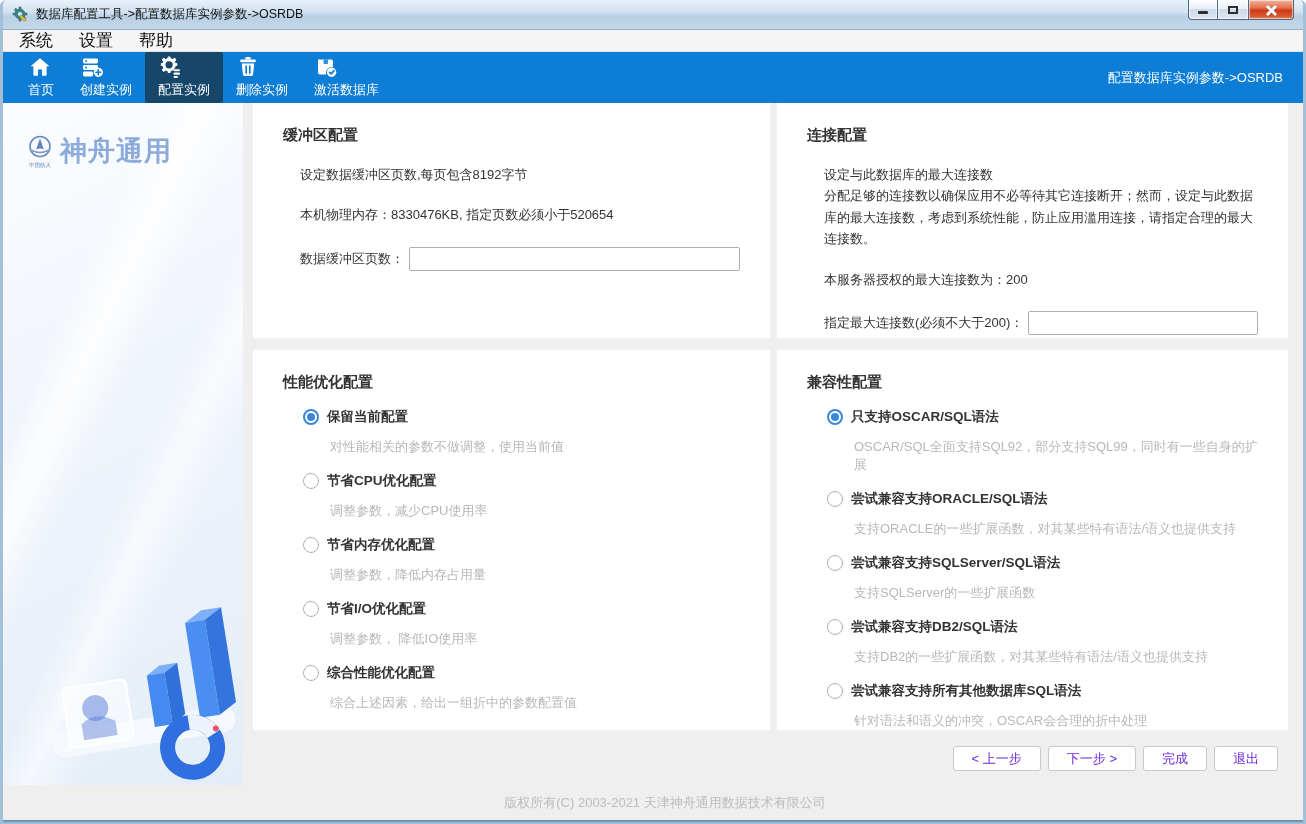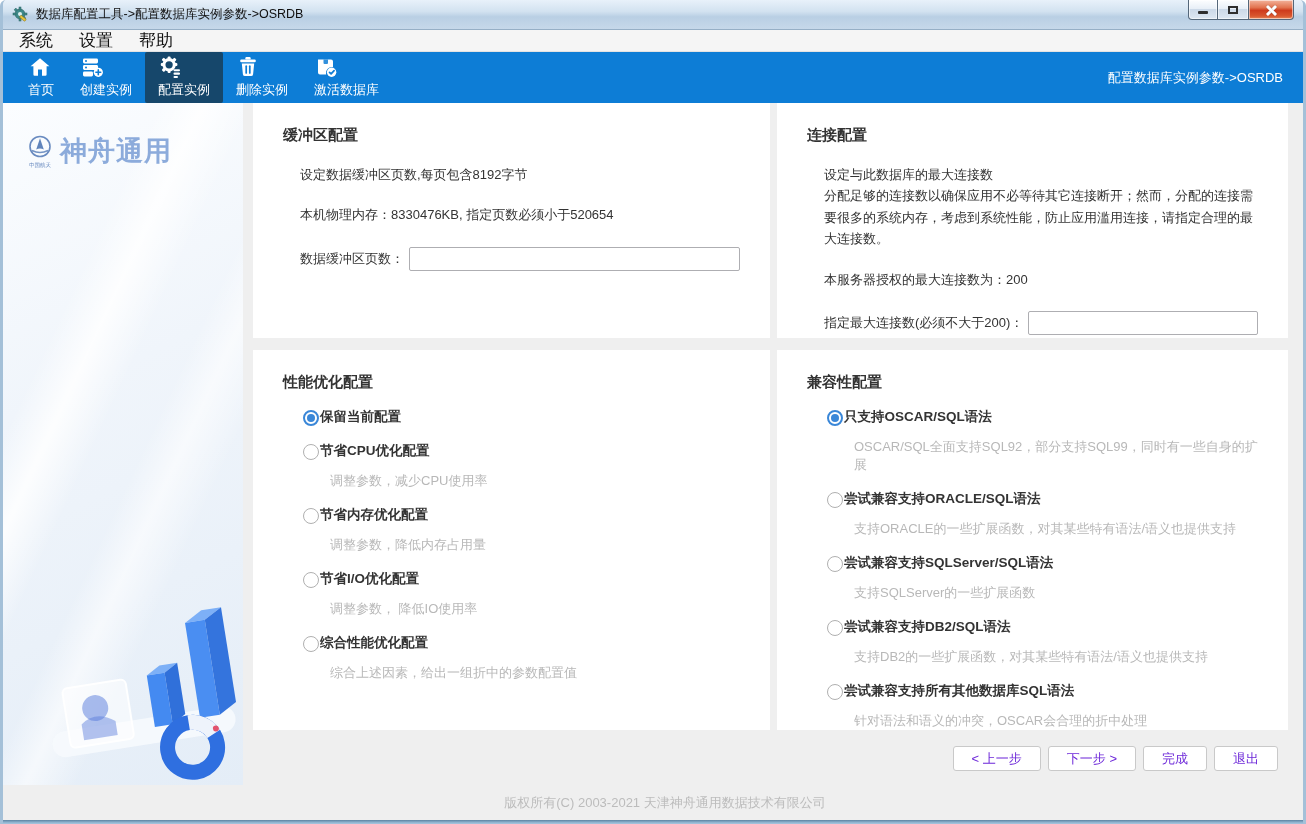--- a/index.html
+++ b/index.html
@@ -58,21 +58,21 @@
   
   .main { flex:1; position:relative; overflow:hidden; }
   .panels { display:grid; grid-template-columns:517px 1fr; grid-template-rows:235px 380px; gap:12px 7px; margin:0 15px 0 10px; }
   .panel { background:#fff; padding:23px 30px; overflow:hidden; }
   .panel-title { font-size:15px; font-weight:bold; color:#333; }
   .panel-text { font-size:13px; color:#333; line-height:1.65; margin:19px 0 0 17px; }
   .input-row { display:flex; align-items:center; margin:21px 0 0 17px; }
   .input-label { font-size:13px; color:#333; white-space:nowrap; margin-right:5px; }
   .text-input { flex:1; height:24px; border:1px solid #aeaeb2; border-radius:2px; padding:0 6px; font-size:13px; font-family:inherit; outline:none; background:#fff; }
 
-  .option { display:flex; align-items:flex-end; gap:1px; margin:16px 0 0 6px; cursor:pointer;padding-left:14px; }
+  .option { display:flex; align-items:center; gap:8px; margin:16px 0 0 6px; cursor:pointer;padding-left:14px; }
   .radio { width:16px; height:16px; border-radius:50%; border:1px solid #b0b0b0; background:#fff; flex:0 0 16px; position:relative; }
   .radio.checked { border:2px solid #3a87d8; }
   .radio.checked::after { content:""; position:absolute; inset:2px; border-radius:50%; background:#3a87d8; }
   .option-label { font-size:13.5px; font-weight:bold; color:#333; }
   .option-desc { font-size:13px; color:#b8b8b8; margin:12px 0 0 47px; }
 
   .actions { display:flex; justify-content:flex-end; gap:7px; margin:16px 25px 0 0; }
   .btn { height:25px; padding:0 18px; background:#fff; border:1px solid #c9c9c9; border-radius:3px; font-size:13px; color:#6d28d9;
          font-family:inherit; cursor:pointer; white-space:nowrap; }
 
@@ -240,34 +240,35 @@
           <p class="panel-text">本机物理内存：8330476KB, 指定页数必须小于520654</p>
           <div class="input-row">
             <label class="input-label">数据缓冲区页数：</label>
             <input class="text-input" type="text" value="" style="">
           </div>
         </section>
 
         <section class="panel">
           <div class="panel-title">连接配置</div>
           <p class="panel-text" style="margin-bottom:0">设定与此数据库的最大连接数</p>
-          <p class="panel-text" style="margin-top:0">分配足够的连接数以确保应用不必等待其它连接断开；然而，分配的连接需要很多的系统内存，考虑到系统性能，防止应用滥用连接，请指定合理的最大连接数。</p>
+          <p class="panel-text" style="margin-top:0">分配足够的连接数以确保应用不必等待其它连接断开；然而，设定与此数据库的最大连接数，考虑到系统性能，防止应用滥用连接，请指定合理的最大连接数。</p>
           <p class="panel-text">本服务器授权的最大连接数为：200</p>
           <div class="input-row">
             <label class="input-label">指定最大连接数(必须不大于200)：</label>
             <input class="text-input" type="text" value="" style="">
           </div>
         </section>
 
         <section class="panel">
           <div class="panel-title">性能优化配置</div>
           <div class="option">
             <span class="radio checked"></span>
             <span class="option-label">保留当前配置</span>
           </div>
+          <div class="option-desc">对性能相关的参数不做调整，使用当前值</div>
           <div class="option">
             <span class="radio"></span>
             <span class="option-label">节省CPU优化配置</span>
           </div>
           <div class="option-desc">调整参数，减少CPU使用率</div>
           <div class="option">
             <span class="radio"></span>
             <span class="option-label">节省内存优化配置</span>
           </div>
           <div class="option-desc">调整参数，降低内存占用量</div>

